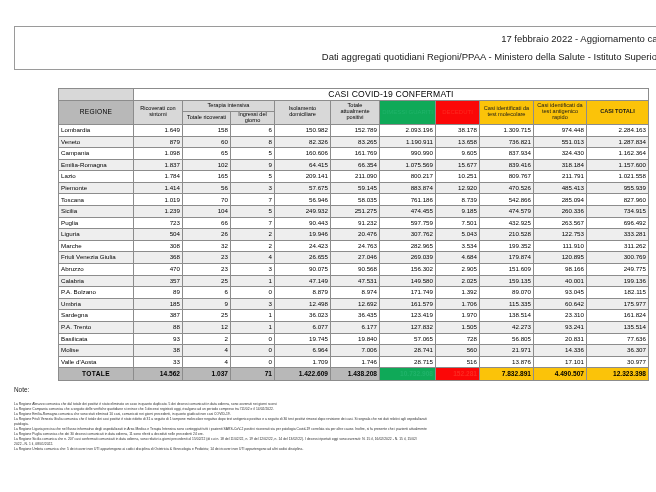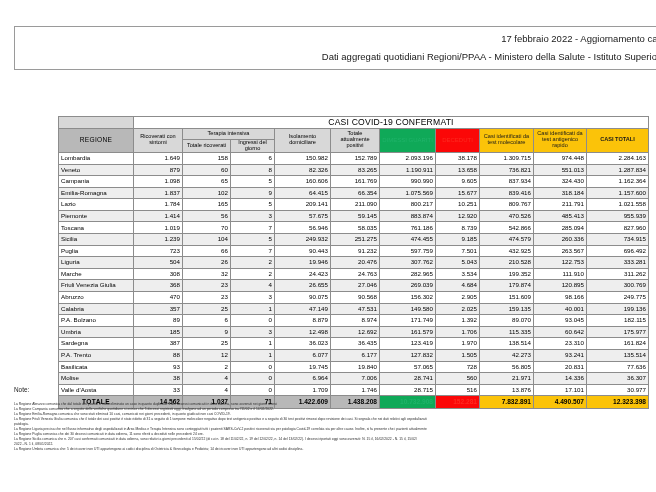--- a/index.html
+++ b/index.html
@@ -24,21 +24,21 @@
     text-align:right;
     font-size:9.5px;
     padding-right:8px;
     color:#1a1a1a;
     white-space:nowrap;
   }
   .title-line.l1{margin-top:6px;}
   .title-line.l2{margin-top:7px;}
 
   
-  .tbl-wrap{position:absolute;left:14px;top:116px;padding-left:44px;}
+  .tbl-wrap{position:absolute;left:14px;top:88px;padding-left:44px;}
   table.covid{
     border-collapse:collapse;
     font-size:6.4px;
     table-layout:fixed;
   }
   table.covid td,table.covid th{
     border:0.6px solid #8c8c8c;
     padding:0 2px;
     box-sizing:border-box;
     font-weight:normal;

